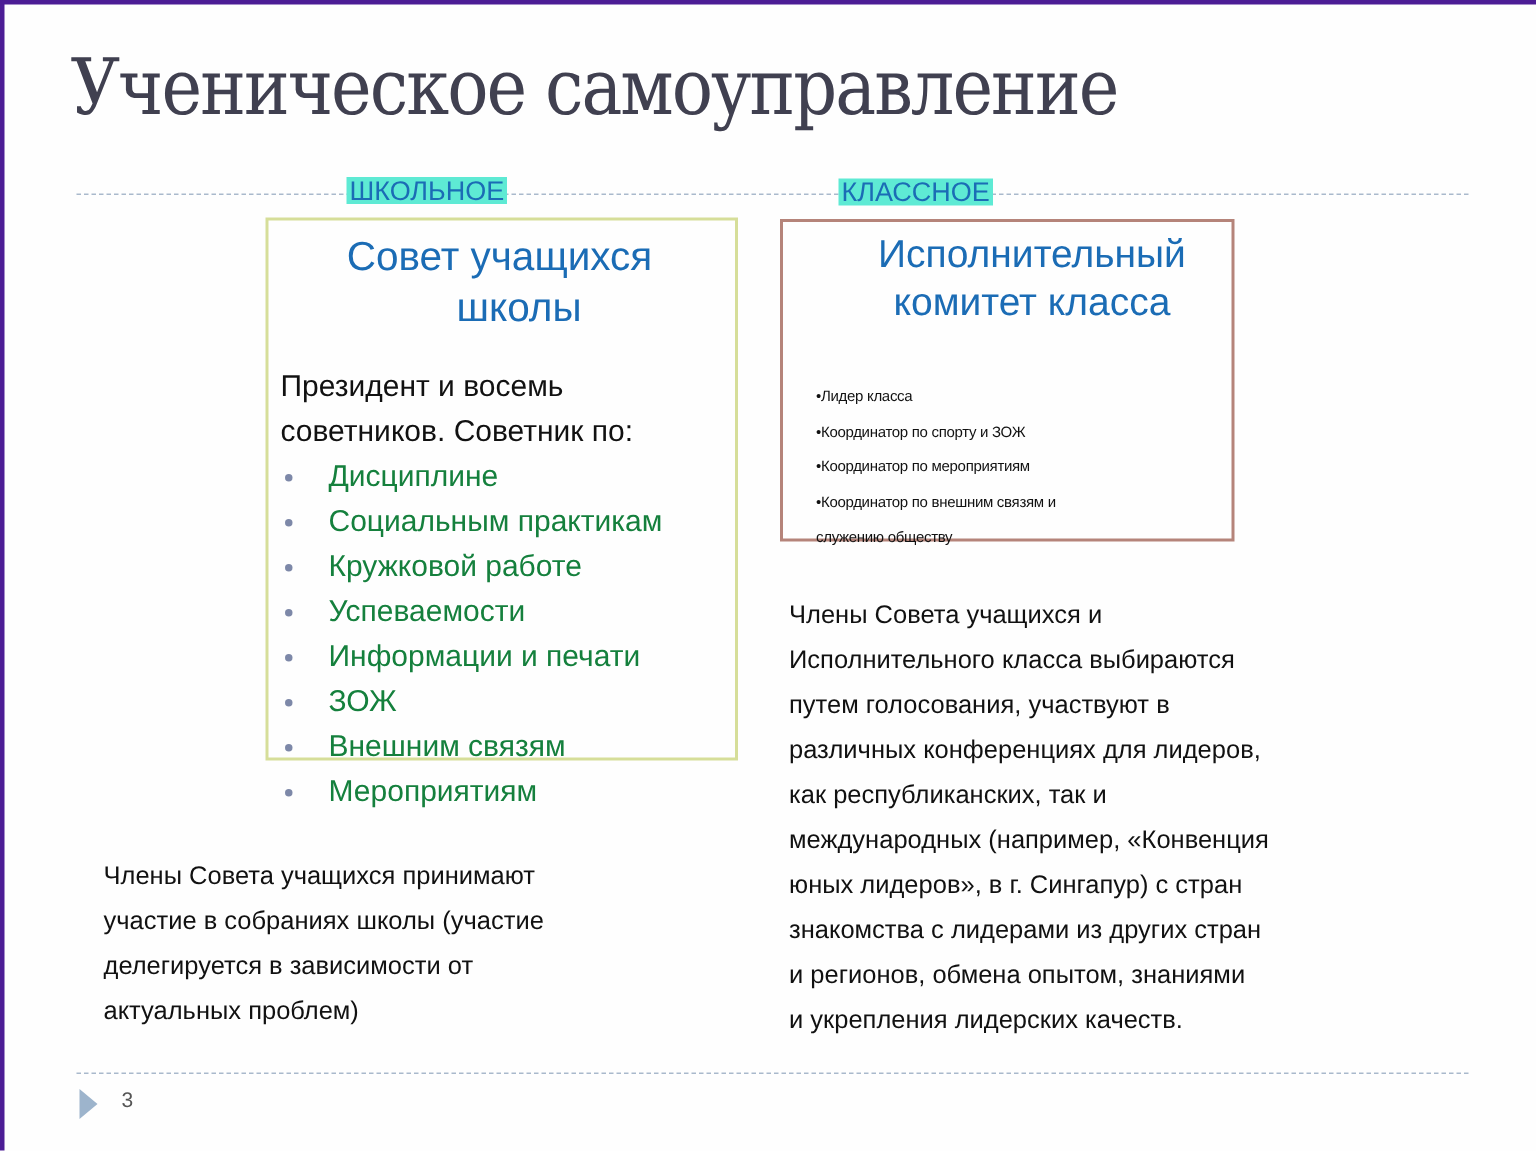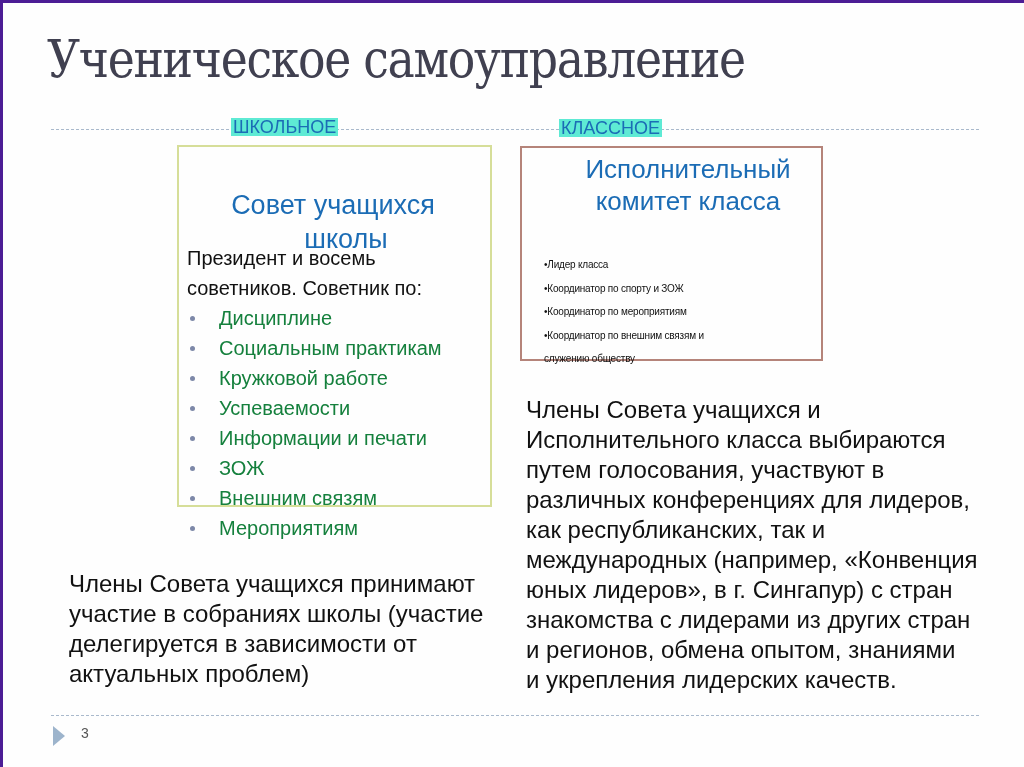--- a/index.html
+++ b/index.html
@@ -40,21 +40,21 @@
   }
   .box-class {
     left: 517px; top: 143px; width: 303px; height: 215px;
     border: 2px solid #b5847a;
   }
   .box-heading {
     position: absolute; color: #1b6cb5; font-weight: normal;
     text-align: center; line-height: 1.25;
   }
   .school-heading {
-    left: 185px; top: 152px; width: 290px; font-size: 27px; margin-top: 34px;
+    left: 185px; top: 152px; width: 290px; font-size: 27px;
   }
   .school-heading span { display: block; }
   .school-heading .l2 { padding-left: 26px; }
   .class-heading {
     left: 520px; top: 150px; width: 330px; font-size: 26px;
     line-height: 1.24;
   }
   .school-intro {
     position: absolute; left: 184px; top: 240px; width: 300px;
     font-size: 20px; color: #111; line-height: 30px;
@@ -67,21 +67,21 @@
   .school-list li .dot {
     position: absolute; left: 3px; top: 13px; width: 5px; height: 5px;
     border-radius: 50%; background: #7d88a8;
   }
   .class-list {
     position: absolute; left: 525px; top: 234px; width: 292px; margin: 16px; padding: 0;
     list-style: none; font-size: 10px; color: #111; line-height: 23.5px;
   }
   .class-list li { letter-spacing: -0.2px; }
   .para {
-    position: absolute; font-size: 24px; color: #111; line-height: 30px;
+    position: absolute; font-size: 17px; color: #111; line-height: 30px;
   }
   .para-left { left: 66px; top: 566px; width: 400px; }
   .para-right { left: 523px; top: 392px; width: 410px; }
   .para span { display: block; white-space: nowrap; }
   .slide-marker {
     position: absolute; left: 50px; top: 723px; width: 0; height: 0;
     border-top: 10px solid transparent; border-bottom: 10px solid transparent;
     border-left: 12px solid #9db4cc;
   }
   .slide-number {

